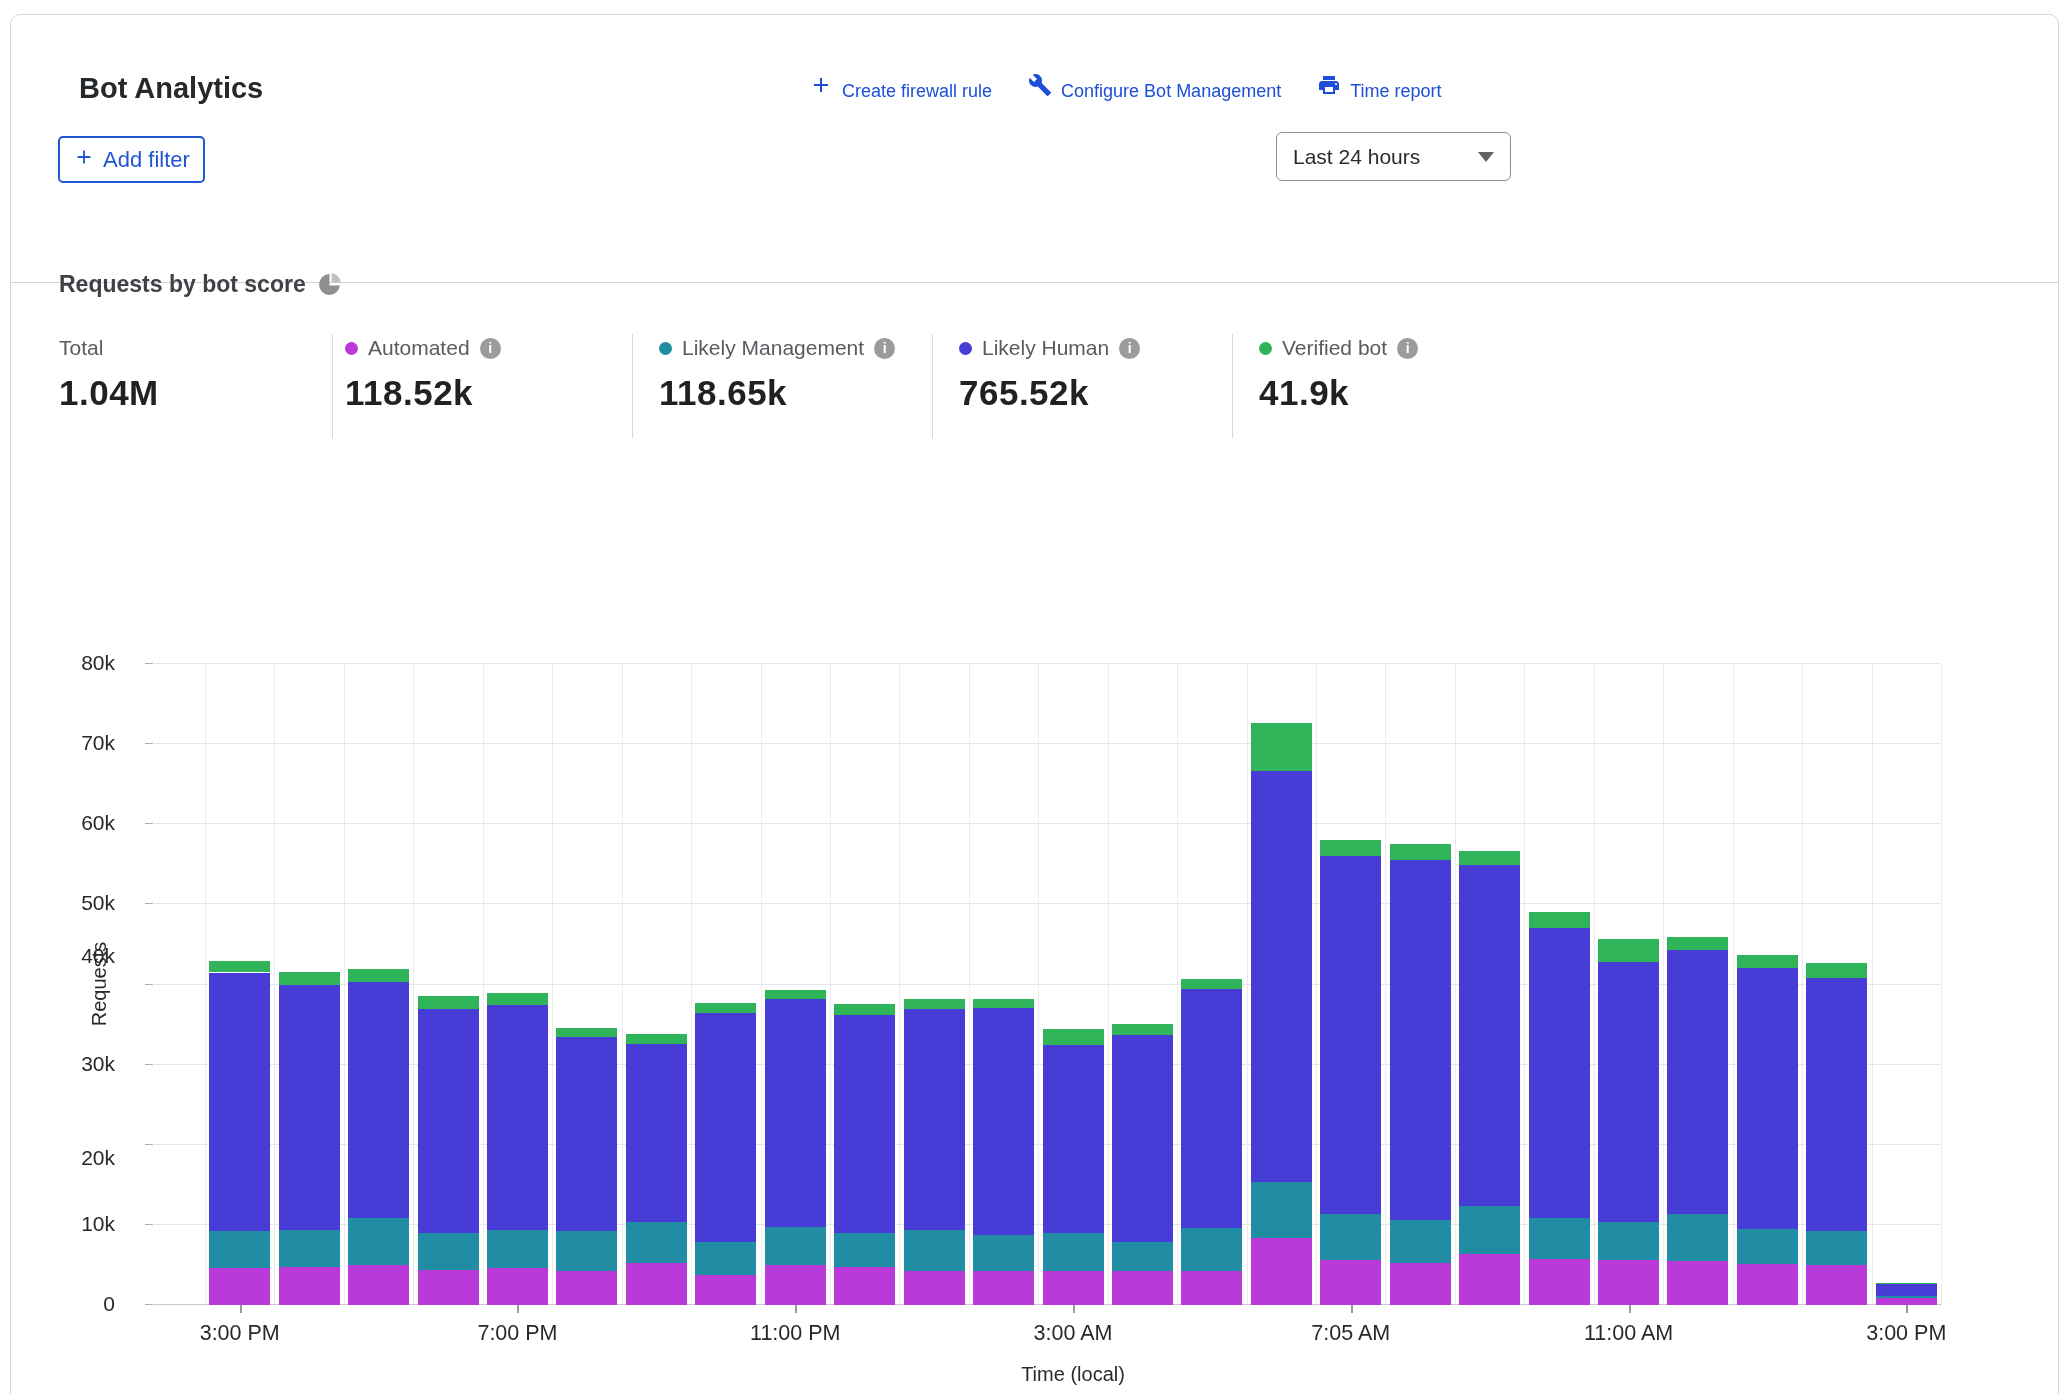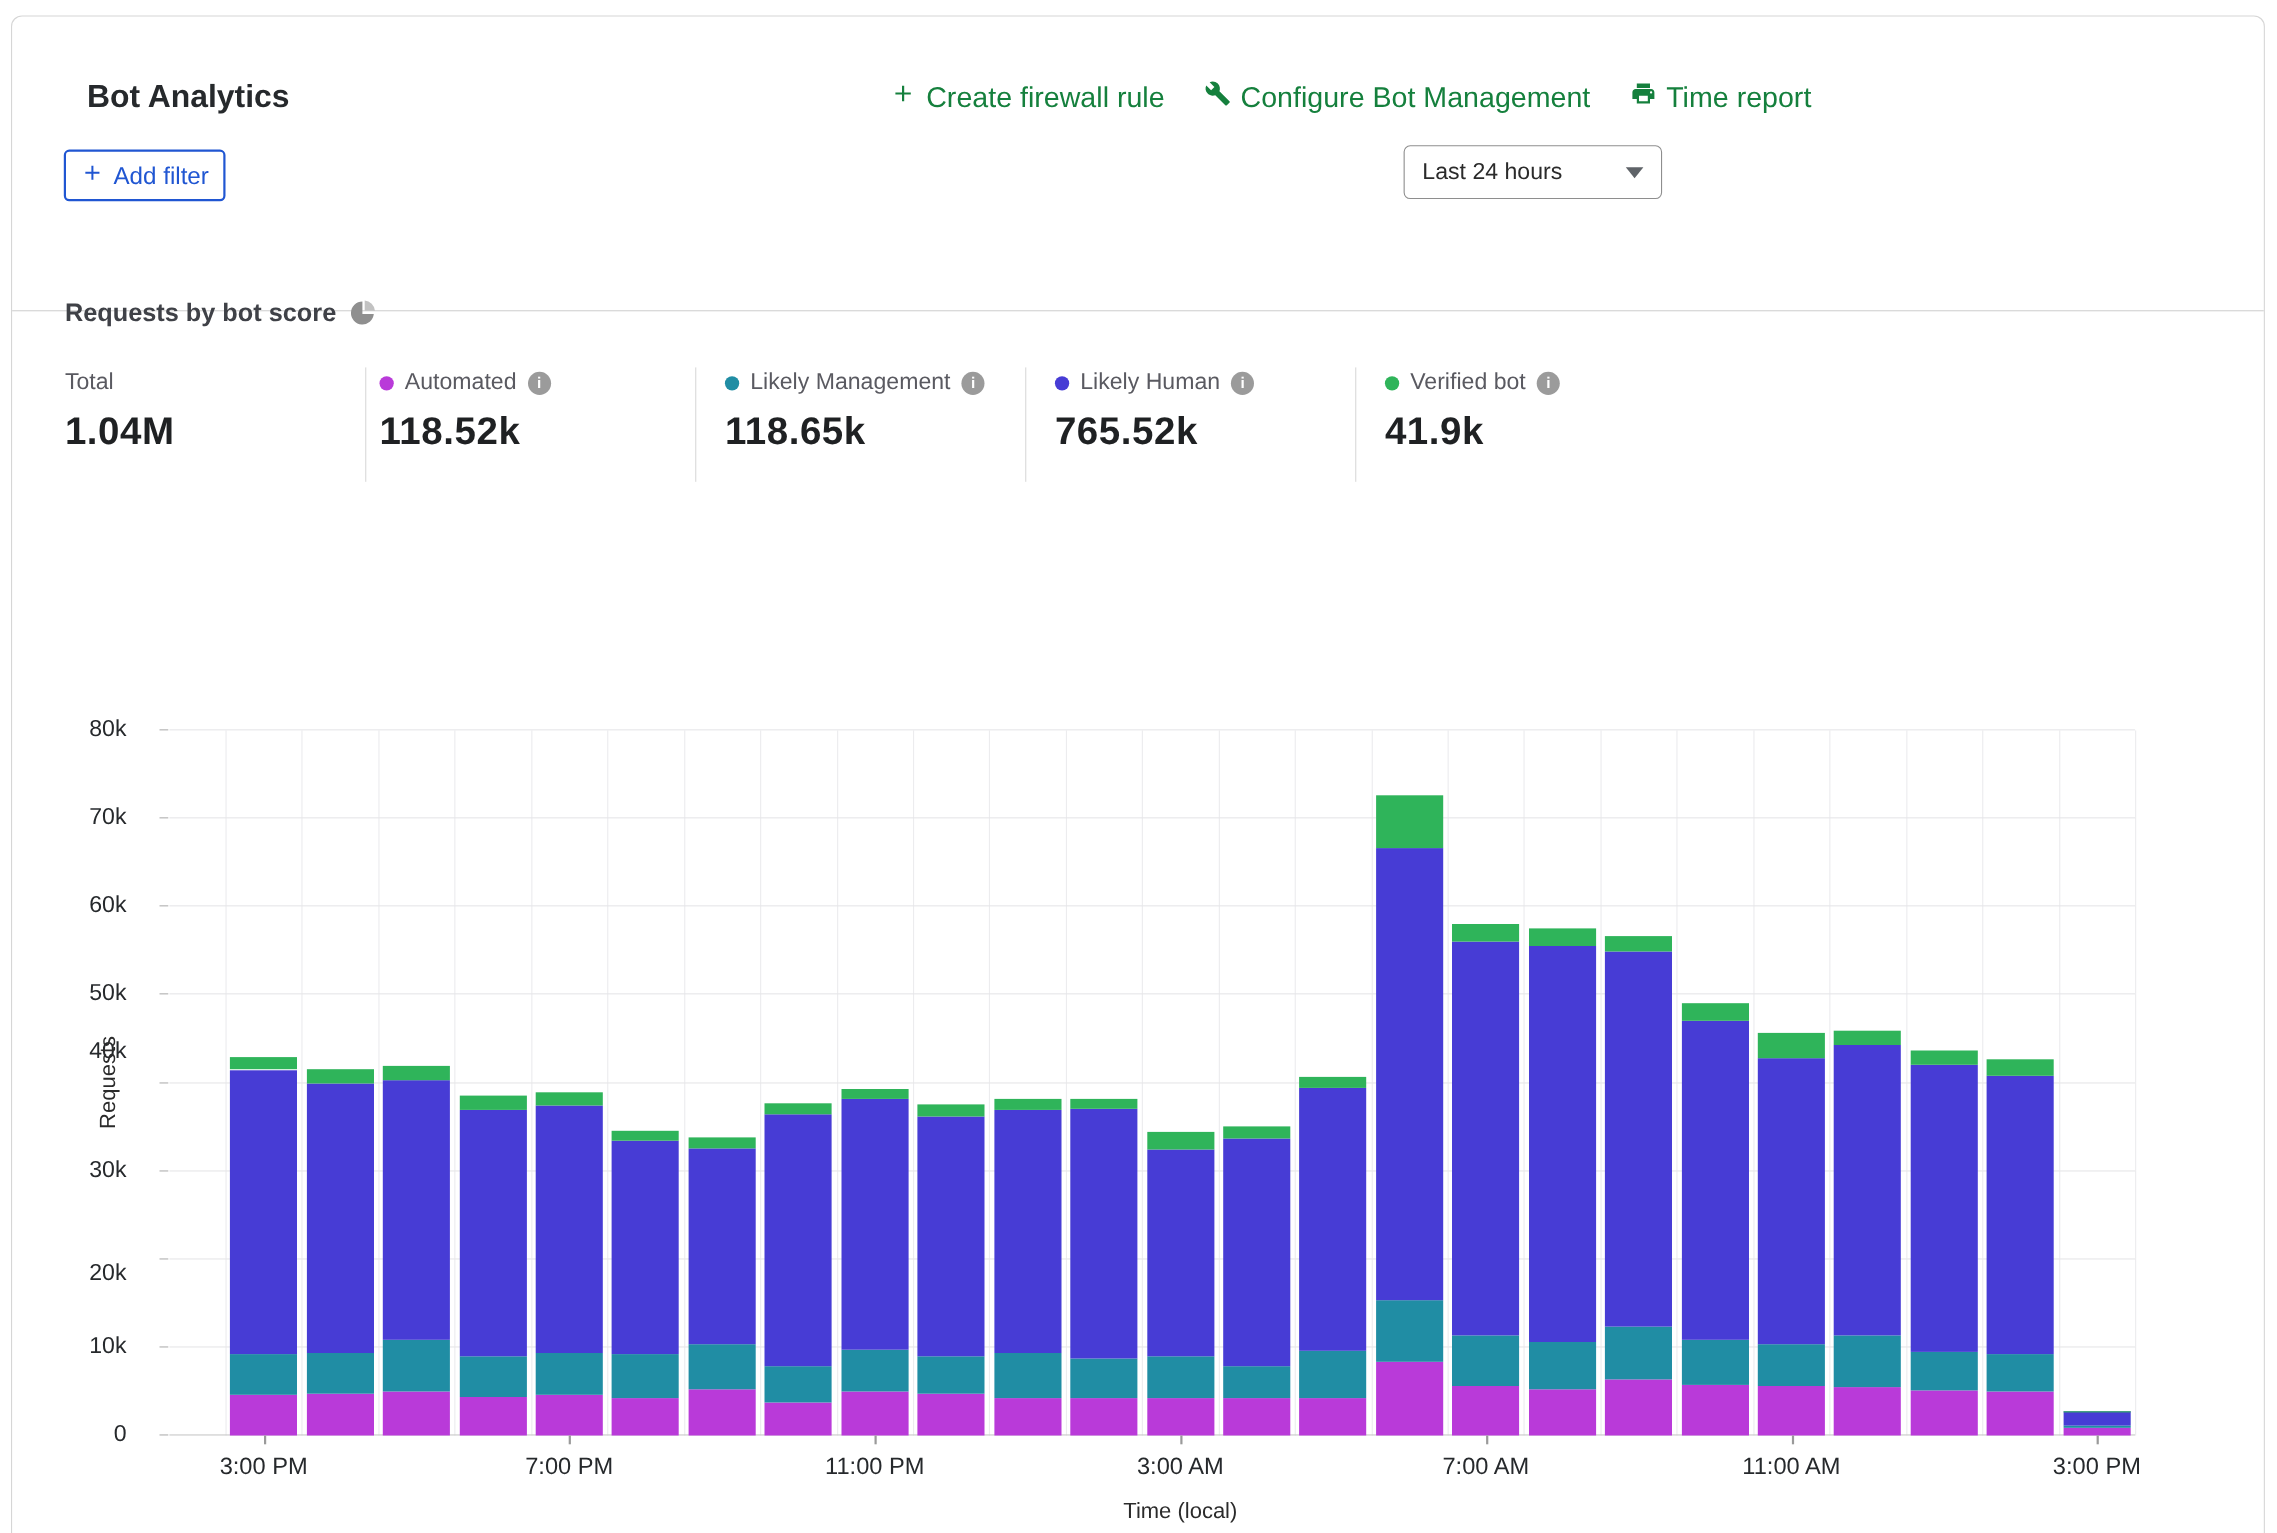--- a/index.html
+++ b/index.html
@@ -1,21 +1,21 @@
 <!DOCTYPE html>
 <html><head>
 <meta charset="utf-8">
 <style>
   html,body{margin:0;padding:0;width:2070px;height:1394px;background:#ffffff;overflow:hidden;
     font-family:"Liberation Sans","DejaVu Sans",sans-serif;-webkit-font-smoothing:antialiased;}
   .card{position:absolute;left:10px;top:14px;width:2047px;height:1390px;background:#fff;
     border:1px solid #d6d6d6;border-radius:10px 10px 0 0;}
   .page-title{position:absolute;left:68px;top:57px;font-size:29px;font-weight:bold;color:#26292c;}
   .actions{position:absolute;left:798px;top:58px;display:flex;align-items:center;gap:36px;}
-  .action-link{display:flex;align-items:flex-end;gap:9px;color:#15803d;font-size:26px;cursor:pointer;white-space:nowrap;}
+  .action-link{display:flex;align-items:flex-end;gap:9px;color:#1d4ed8;font-size:18px;cursor:pointer;white-space:nowrap;}
   .btn-add{position:absolute;left:47px;top:121px;width:147px;height:47px;border:2px solid #2056d2;border-radius:5px;
     background:#fff;display:flex;align-items:center;justify-content:center;gap:8px;color:#2056d2;font-size:22px;cursor:pointer;box-sizing:border-box;}
   .select{position:absolute;left:1265px;top:117px;width:235px;height:49px;border:1px solid #8e8e8e;border-radius:6px;
     background:#fff;display:flex;align-items:center;box-sizing:border-box;padding:0 16px;font-size:21px;color:#2b2b2b;cursor:pointer;}
   .select .caret{margin-left:auto;width:0;height:0;border-left:8px solid transparent;border-right:8px solid transparent;border-top:10px solid #5f6368;}
   .divider{position:absolute;left:0;top:267px;width:100%;height:1px;background:#d2d2d2;}
   .section-title{position:absolute;left:48px;top:256px;display:flex;align-items:center;gap:12px;
     font-size:23px;font-weight:bold;color:#3f4147;}
   .stats{position:absolute;left:0;top:0;}
   .stat{position:absolute;top:320px;width:275px;}
@@ -356,20 +356,20 @@
       <div class="ylab" style="top: 876.375px;">50k</div>
       <div class="ylab" style="top: 796.25px;">60k</div>
       <div class="ylab" style="top: 716.125px;">70k</div>
       <div class="ylab" style="top: 636px;">80k</div>
     </div>
   <div id="xlabs">
       <div class="xlab" style="left: 228.72px;">3:00 PM</div>
       <div class="xlab" style="left: 506.48px;">7:00 PM</div>
       <div class="xlab" style="left: 784.24px;">11:00 PM</div>
       <div class="xlab" style="left: 1062px;">3:00 AM</div>
-      <div class="xlab" style="left: 1339.76px;">7:00 AM</div>
+      <div class="xlab" style="left: 1339.76px;">7:05 AM</div>
       <div class="xlab" style="left: 1617.52px;">11:00 AM</div>
       <div class="xlab" style="left: 1895.28px;">3:00 PM</div>
     </div>
   <div class="ylabel-rot">Requests</div>
   <div class="xlabel">Time (local)</div>
 
 </div>
 
 </body></html>

